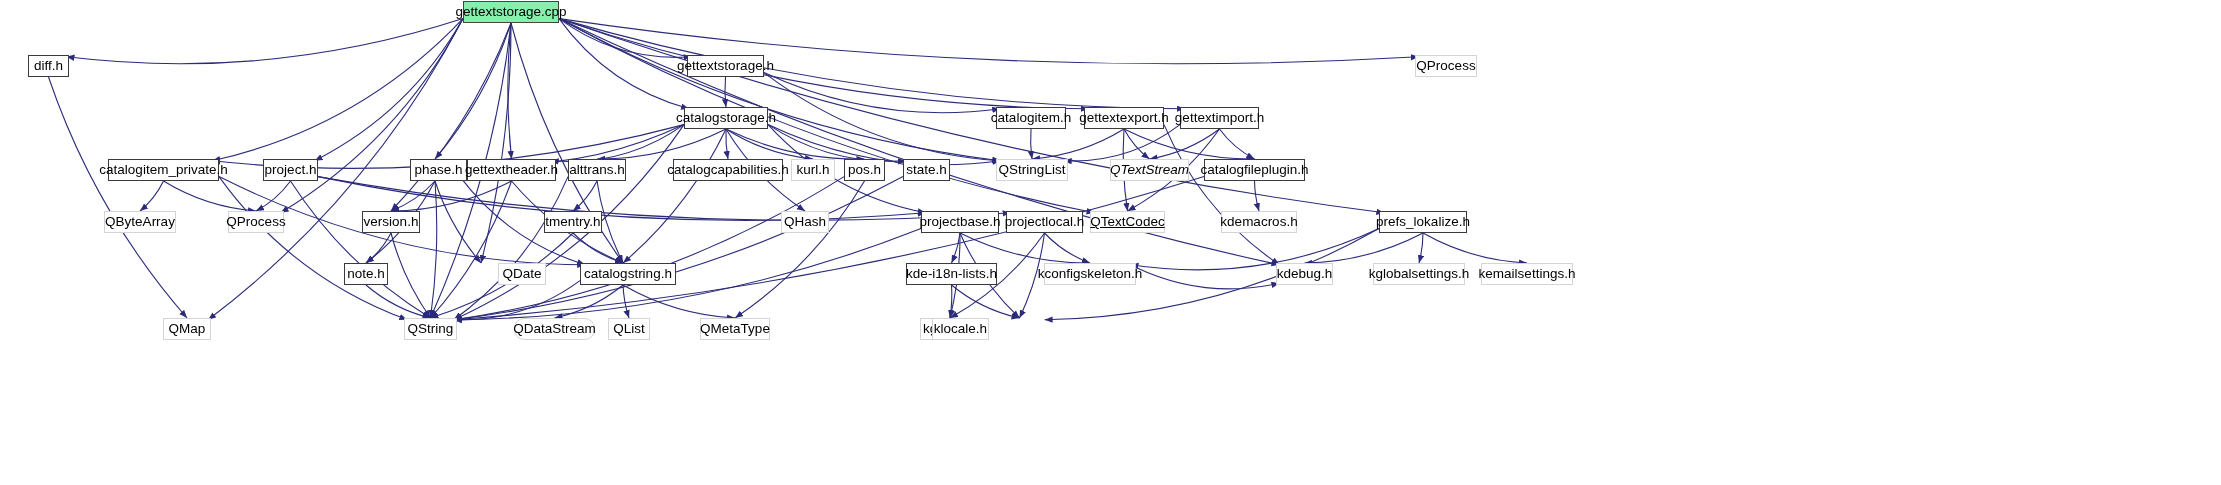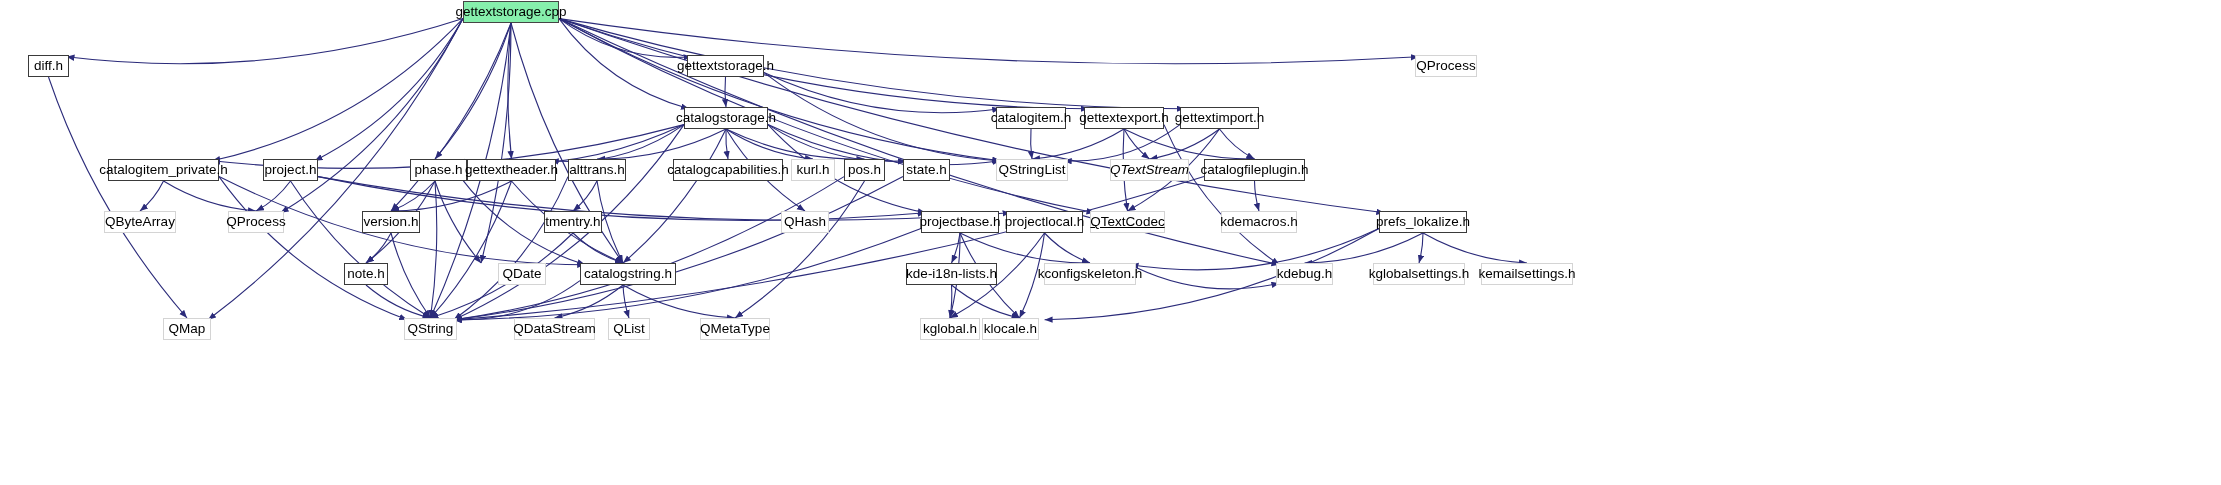--- a/index.html
+++ b/index.html
@@ -236,29 +236,29 @@
       </div>
       <div class="node ext" style="left: 1481px; top: 263px; width: 92px; height: 22px;">
         <span>kemailsettings.h</span>
       </div>
       <div class="node ext" style="left: 163px; top: 318px; width: 48px; height: 22px;">
         <span>QMap</span>
       </div>
       <div class="node ext" style="left: 404px; top: 318px; width: 53px; height: 22px;">
         <span>QString</span>
       </div>
-      <div class="node ext" style="left: 514px; top: 318px; width: 81px; height: 22px;">
+      <div class="node ext" style="left: 514px; top: 318px; width: 81px; height: 22px; border-radius: 10px;">
         <span>QDataStream</span>
       </div>
       <div class="node ext" style="left: 608px; top: 318px; width: 42px; height: 22px;">
         <span>QList</span>
       </div>
       <div class="node ext" style="left: 700px; top: 318px; width: 70px; height: 22px;">
         <span>QMetaType</span>
       </div>
       <div class="node ext" style="left: 920px; top: 318px; width: 60px; height: 22px;">
         <span>kglobal.h</span>
       </div>
-      <div class="node ext" style="left: 982px; top: 318px; width: 57px; height: 22px;">
+      <div class="node ext" style="left: 932px; top: 318px; width: 57px; height: 22px;">
         <span>klocale.h</span>
       </div>
     </div>
 </div>
 
 </body></html>

